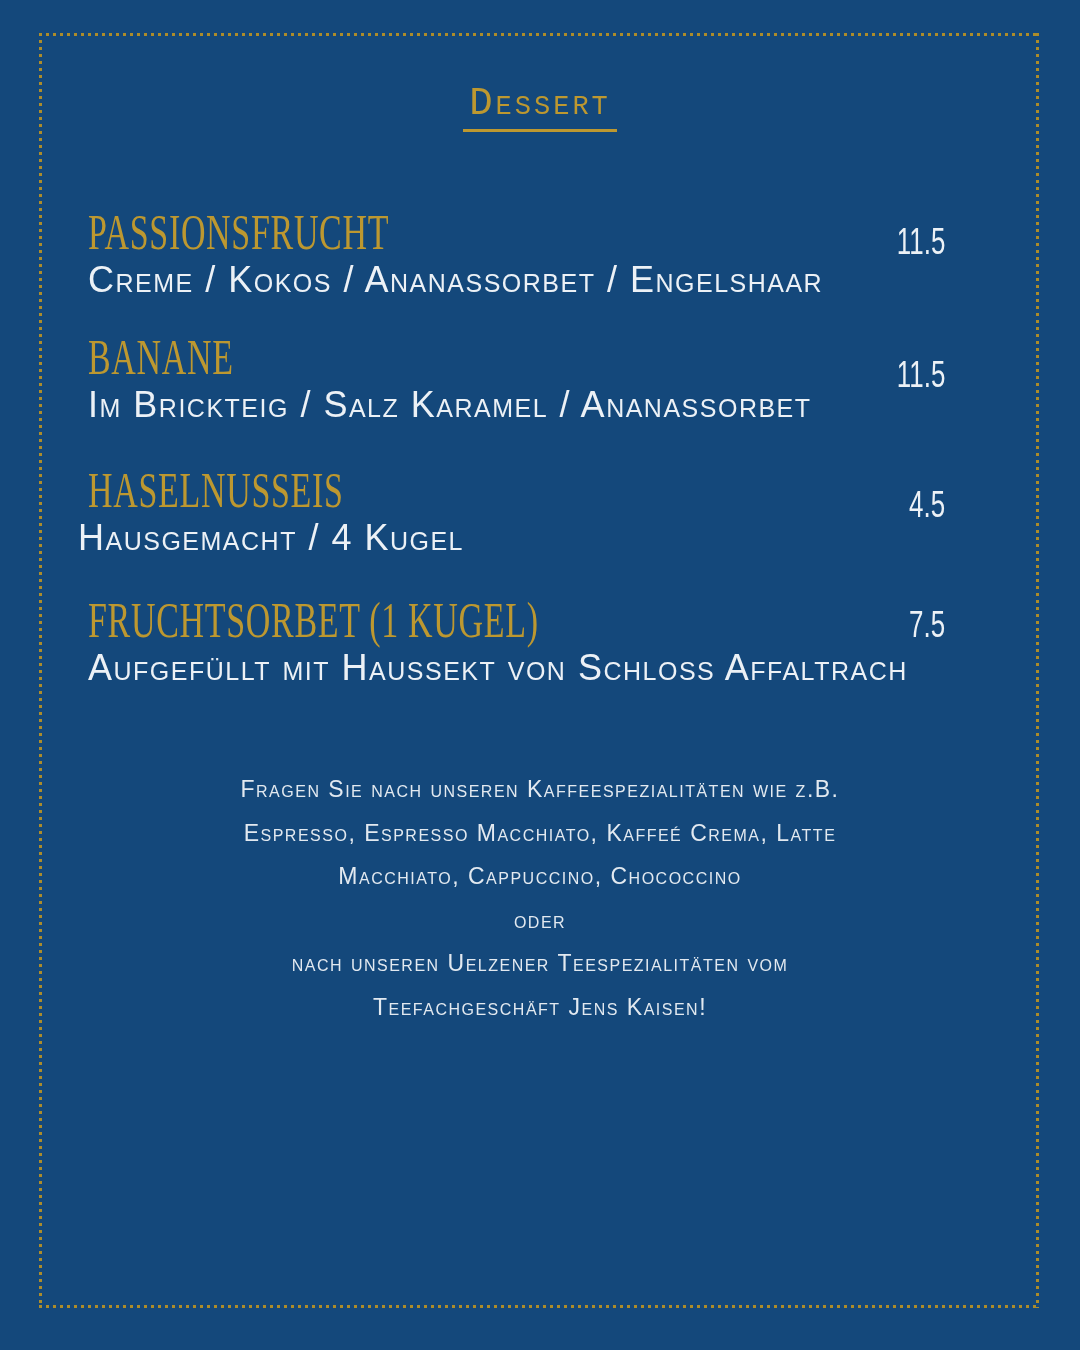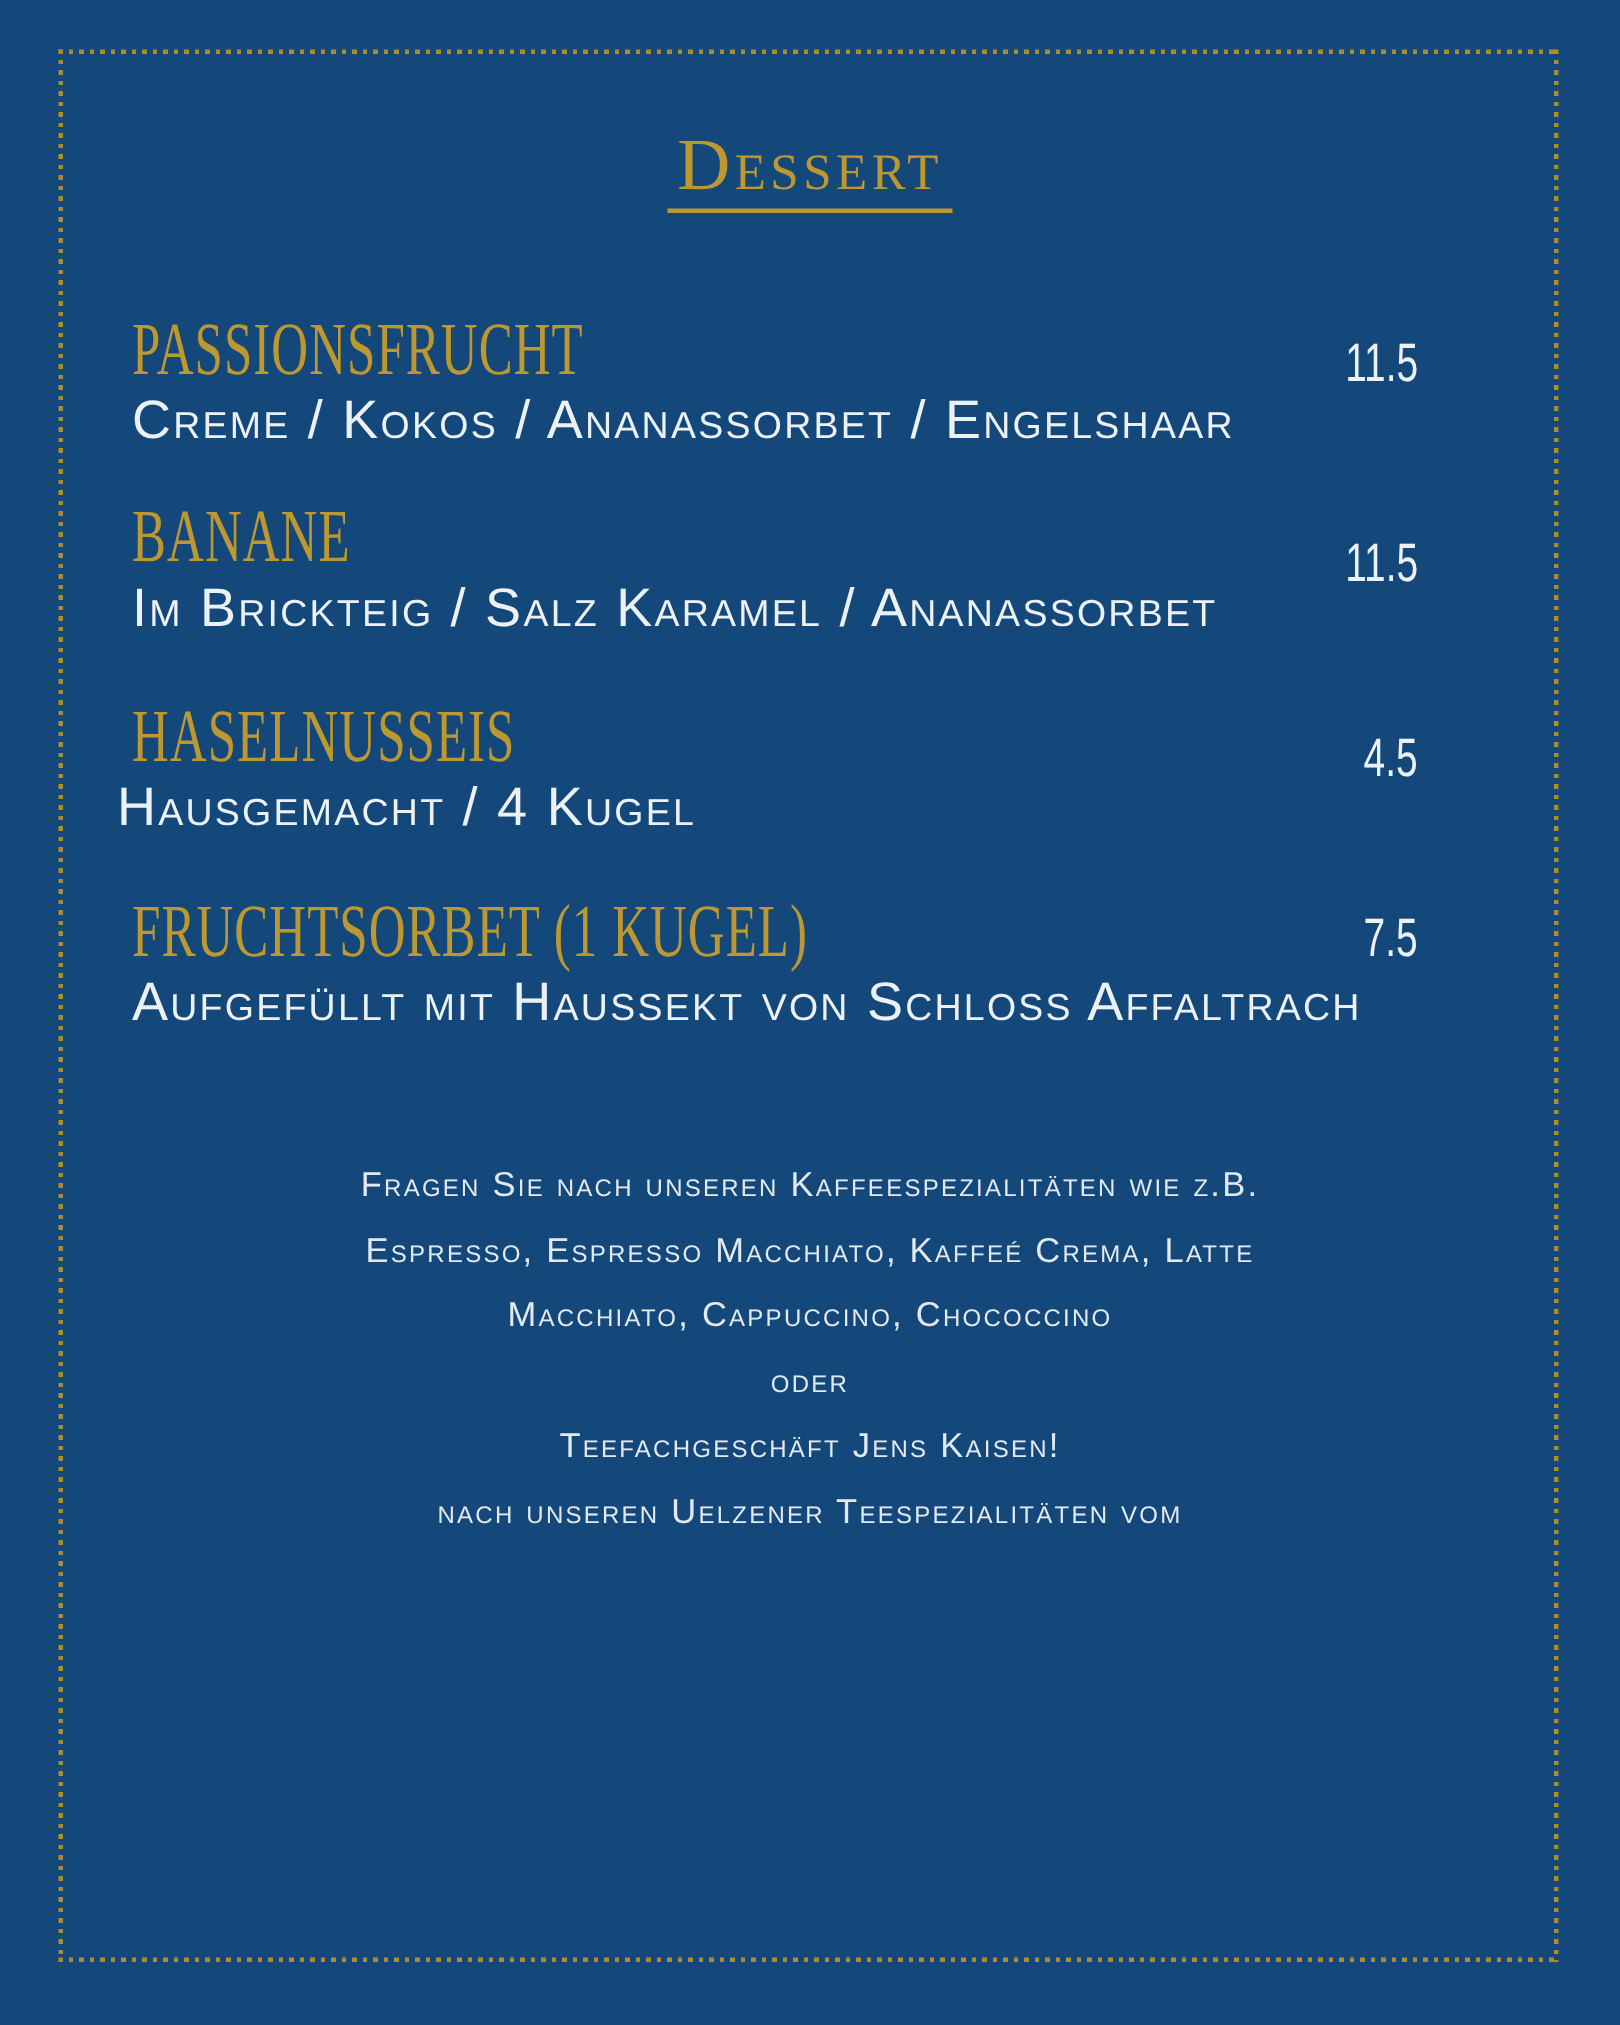--- a/index.html
+++ b/index.html
@@ -36,23 +36,23 @@
   }
   .title-wrap {
     position: absolute;
     top: 84px; left: 0; width: 100%;
     margin: 0;
     text-align: center;
     font-weight: normal;
   }
   .title {
     display: inline-block;
-    font-family: Liberation Serif, serif;
+    font-family: Liberation Mono, monospace;
     font-variant: small-caps;
-    font-size: 49px;
+    font-size: 39px;
     line-height: 1.05;
     letter-spacing: 3px;
     color: var(--gold);
     padding: 0 6px 4px 6px;
     border-bottom: 3px solid var(--gold);
   }
   .item {
     position: absolute;
     left: 88px; right: 135px;
   }
@@ -136,16 +136,16 @@
     <div class="item-name">FRUCHTSORBET (1 KUGEL)</div>
     <div class="item-price">7.5</div>
     <div class="item-desc">Aufgefüllt mit Haussekt von Schloss Affaltrach</div>
   </div>
 
   <div class="footer-note">
     <div class="footer-line">Fragen Sie nach unseren Kaffeespezialitäten wie z.B.</div>
     <div class="footer-line">Espresso, Espresso Macchiato, Kaffeé Crema, Latte</div>
     <div class="footer-line">Macchiato, Cappuccino, Chococcino</div>
     <div class="footer-line">oder</div>
+    <div class="footer-line">nach unseren Uelzener Teespezialitäten vom</div>
     <div class="footer-line">Teefachgeschäft Jens Kaisen!</div>
-    <div class="footer-line">nach unseren Uelzener Teespezialitäten vom</div>
   </div>
 </div>
 
 </body></html>

